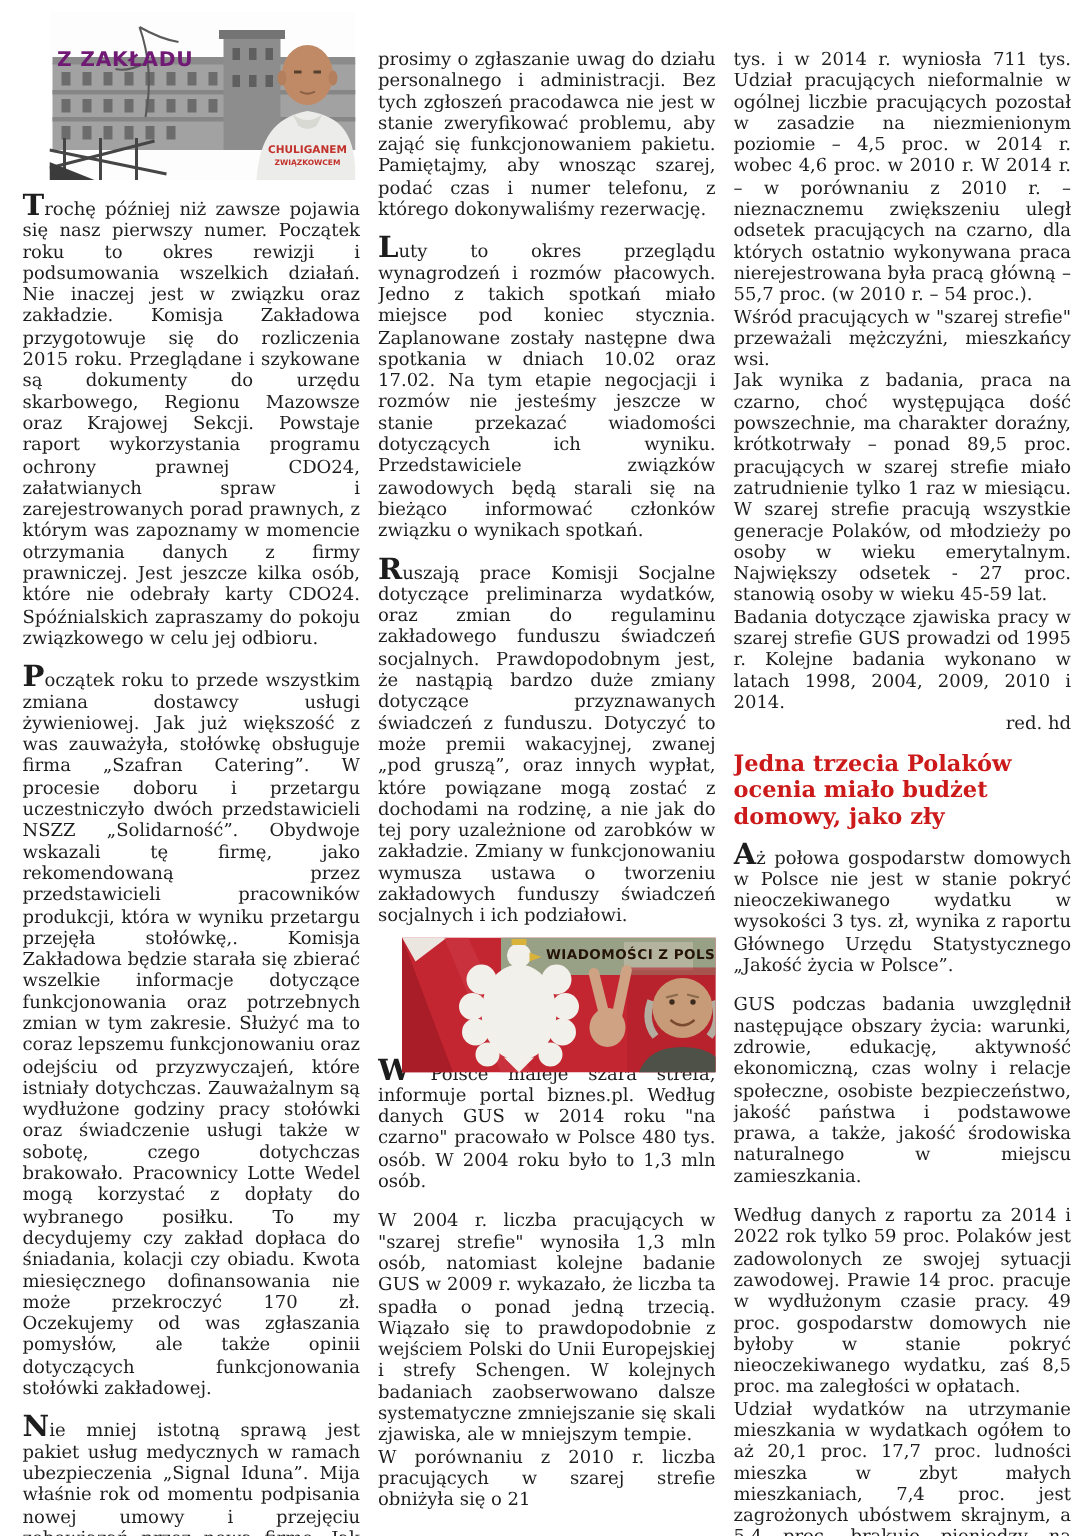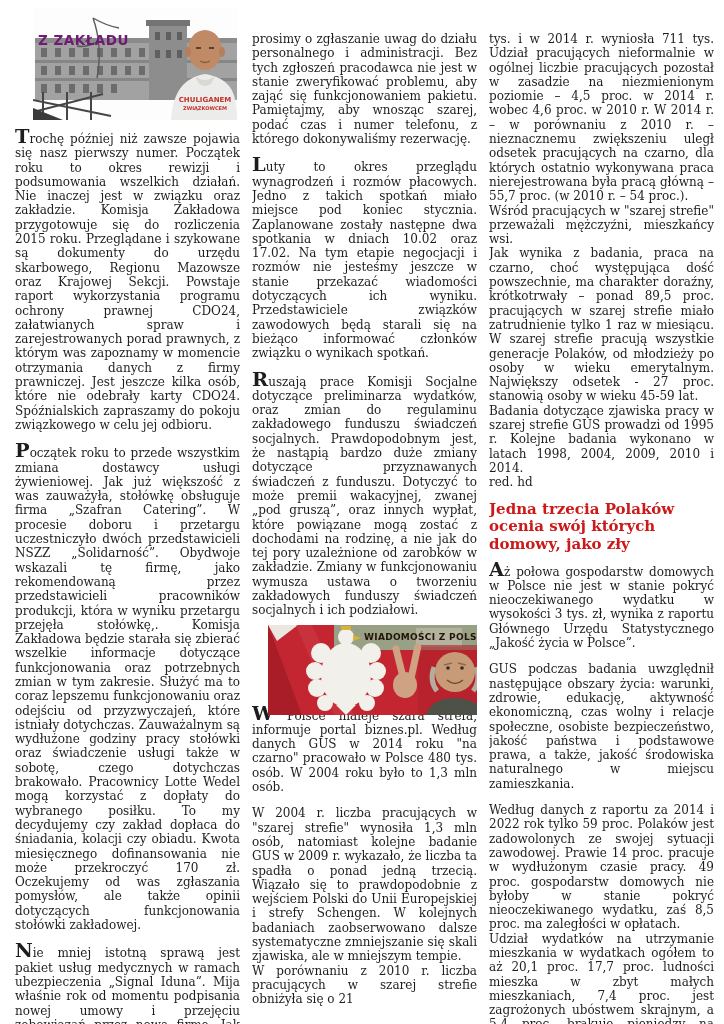--- a/index.html
+++ b/index.html
@@ -10,21 +10,21 @@
   .col{flex:0 0 225px;width:225px;font-size:12px;line-height:14.3px;
        text-align:justify;overflow:hidden;}
   .col.padtop{padding-top:24px;box-sizing:border-box;}
   .col p{margin:0;}
   p.gap{margin-top:12px;}
   p.lead::first-letter{font-size:1.62em;font-weight:bold;}
   .h-green{color:#7d9b4d;font-weight:bold;font-size:17px;line-height:1.15;
            text-align:center;margin:9px 0 9px;}
   .h-red{color:#cc1a1a;font-weight:bold;font-size:15px;line-height:1.18;
          margin:11px 0 9px;text-align:left;}
-  .byline{text-align:left;margin-top:11px;}
+  .byline{text-align:right;margin-top:11px;}
   
   .photo1{position:relative;width:204px;height:112px;margin:0 0 10px 18px;}
   .photo1 svg{display:block;}
   .photo1 .plabel{position:absolute;left:5px;top:25px;
         font-family:"DejaVu Sans",sans-serif;font-weight:bold;
         font-size:13.5px;letter-spacing:.5px;color:#701a75;}
   
   .photo2{position:relative;width:225px;height:82px;margin:7px 16px 0;}
   .photo2 svg{display:block;}
   .photo2 .plabel{position:absolute;left:96px;top:5px;
@@ -174,21 +174,21 @@
   </div>
 
   <div class="col padtop">
     <p>tys. i w 2014 r. wyniosła 711 tys. Udział pracujących nieformalnie w ogólnej liczbie pracujących pozostał w zasadzie na niezmienionym poziomie – 4,5 proc. w 2014 r. wobec 4,6 proc. w 2010 r. W 2014 r. – w porównaniu z 2010 r. – nieznacznemu zwiększeniu uległ odsetek pracujących na czarno, dla których ostatnio wykonywana praca nierejestrowana była pracą główną – 55,7 proc. (w 2010 r. – 54 proc.).</p>
     <p>Wśród pracujących w "szarej strefie" przeważali mężczyźni, mieszkańcy wsi.</p>
     <p>Jak wynika z badania, praca na czarno, choć występująca dość powszechnie, ma charakter doraźny, krótkotrwały – ponad 89,5 proc. pracujących w szarej strefie miało zatrudnienie tylko 1 raz w miesiącu. W szarej strefie pracują wszystkie generacje Polaków, od młodzieży po osoby w wieku emerytalnym. Największy odsetek - 27 proc. stanowią osoby w wieku 45-59 lat.</p>
     <p>Badania dotyczące zjawiska pracy w szarej strefie GUS prowadzi od 1995 r. Kolejne badania wykonano w latach 1998, 2004, 2009, 2010 i 2014.</p>
 
     <p class="byline">red. hd</p>
 
-    <div class="h-red">Jedna trzecia Polaków ocenia swój których domowy, jako zły</div>
+    <div class="h-red">Jedna trzecia Polaków ocenia miało budżet domowy, jako zły</div>
 
     <p class="lead">Aż połowa gospodarstw domowych w Polsce nie jest w stanie pokryć nieoczekiwanego wydatku w wysokości 3 tys. zł, wynika z raportu Głównego Urzędu Statystycznego „Jakość życia w Polsce”.</p>
     <p class="gap">GUS podczas badania uwzględnił następujące obszary życia: warunki, zdrowie, edukację, aktywność ekonomiczną, czas wolny i relacje społeczne, osobiste bezpieczeństwo, jakość państwa i podstawowe prawa, a także, jakość środowiska naturalnego w miejscu zamieszkania.</p>
     <p class="gap">Według danych z raportu za 2014 i 2022 rok tylko 59 proc. Polaków jest zadowolonych ze swojej sytuacji zawodowej. Prawie 14 proc. pracuje w wydłużonym czasie pracy. 49 proc. gospodarstw domowych nie byłoby w stanie pokryć nieoczekiwanego wydatku, zaś 8,5 proc. ma zaległości w opłatach.</p>
     <p>Udział wydatków na utrzymanie mieszkania w wydatkach ogółem to aż 20,1 proc. 17,7 proc. ludności mieszka w zbyt małych mieszkaniach, 7,4 proc. jest zagrożonych ubóstwem skrajnym, a 5,4 proc. brakuje pieniędzy na żywność. 31,7 proc. Polaków ocenia swój budżet domowy, jako zły.</p>
   </div>
 
 </div>
 
 </body></html>

